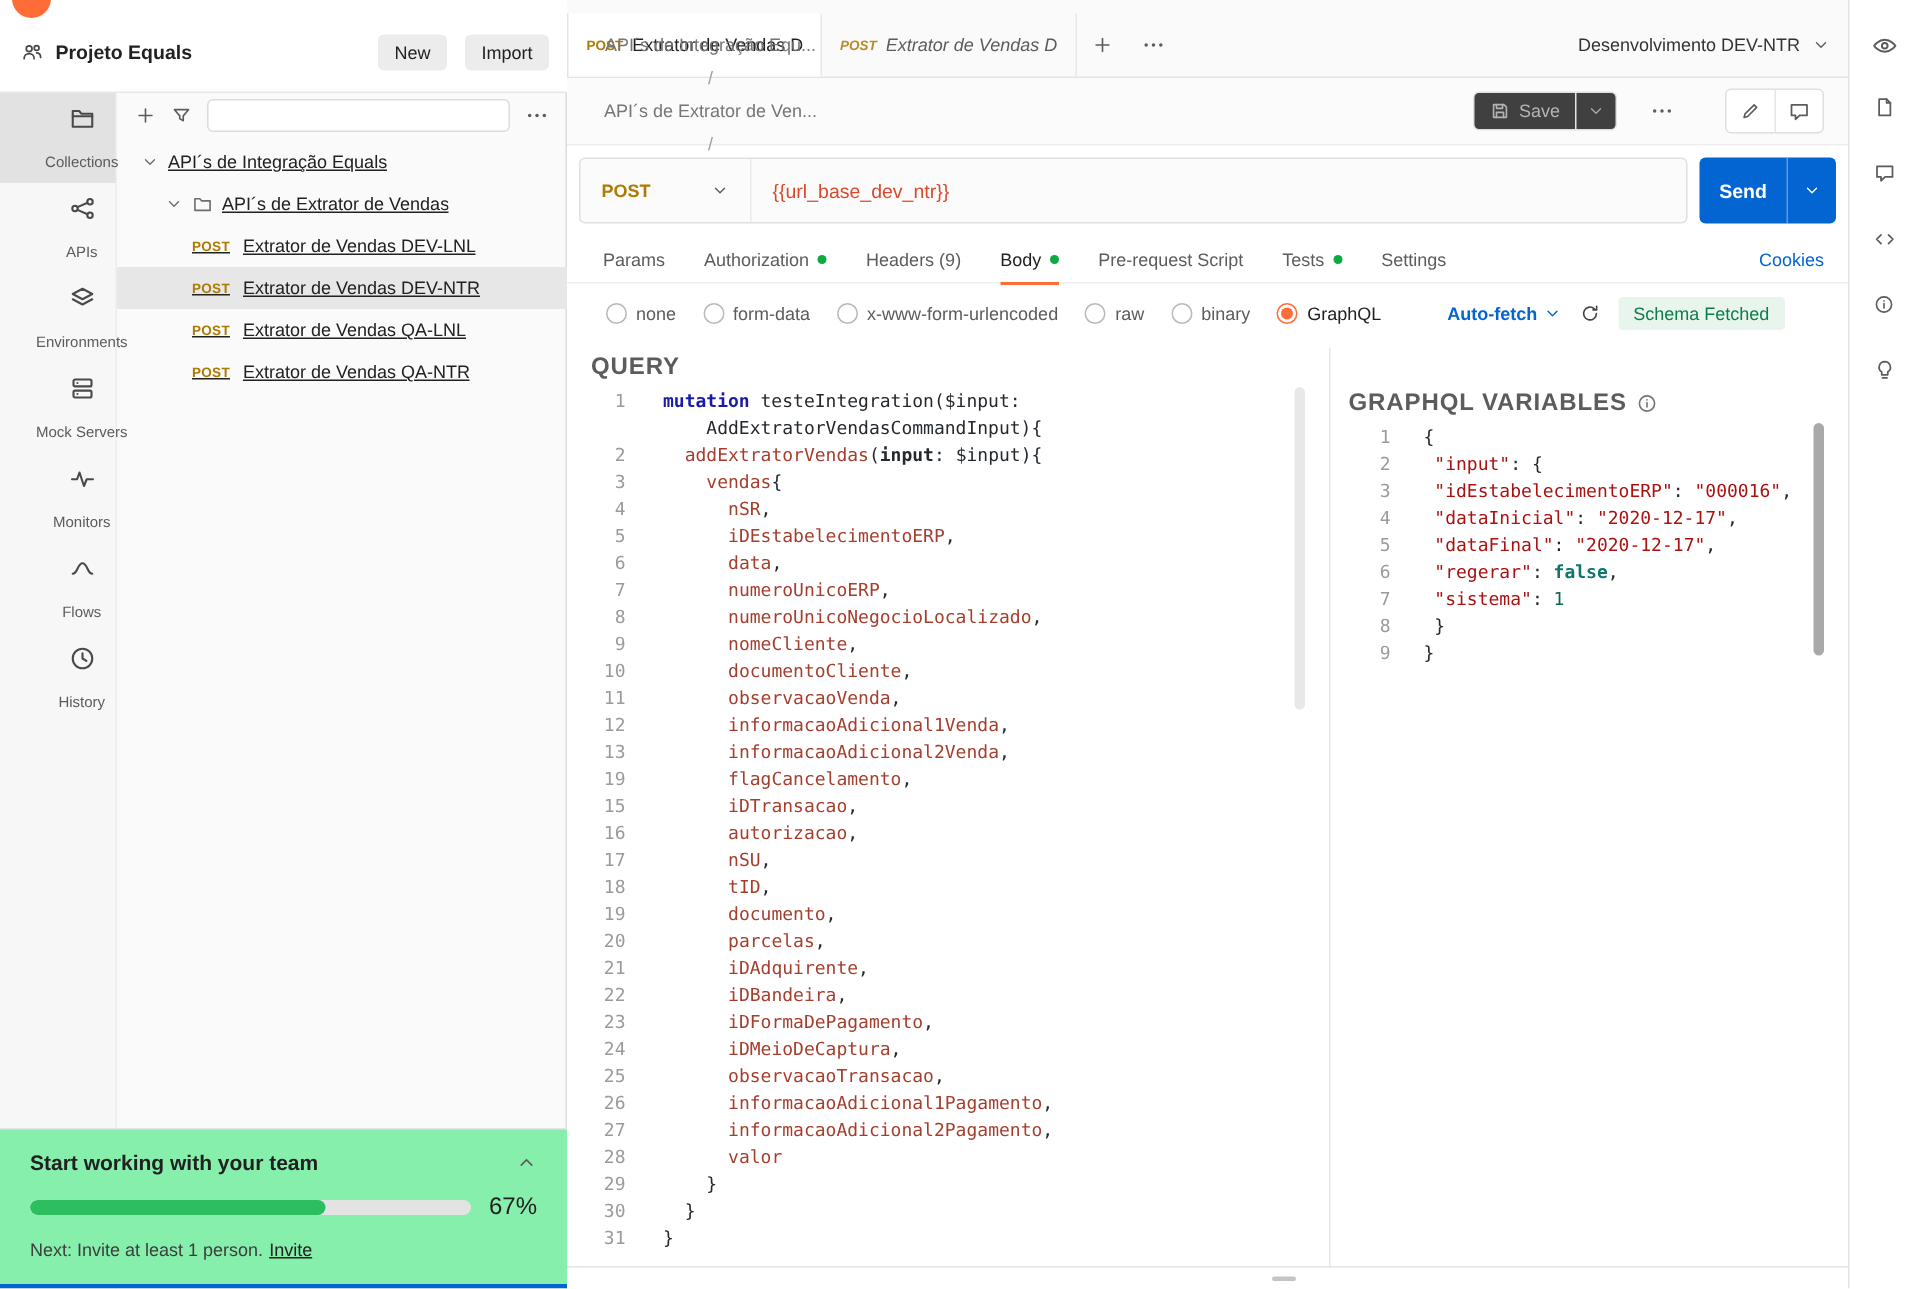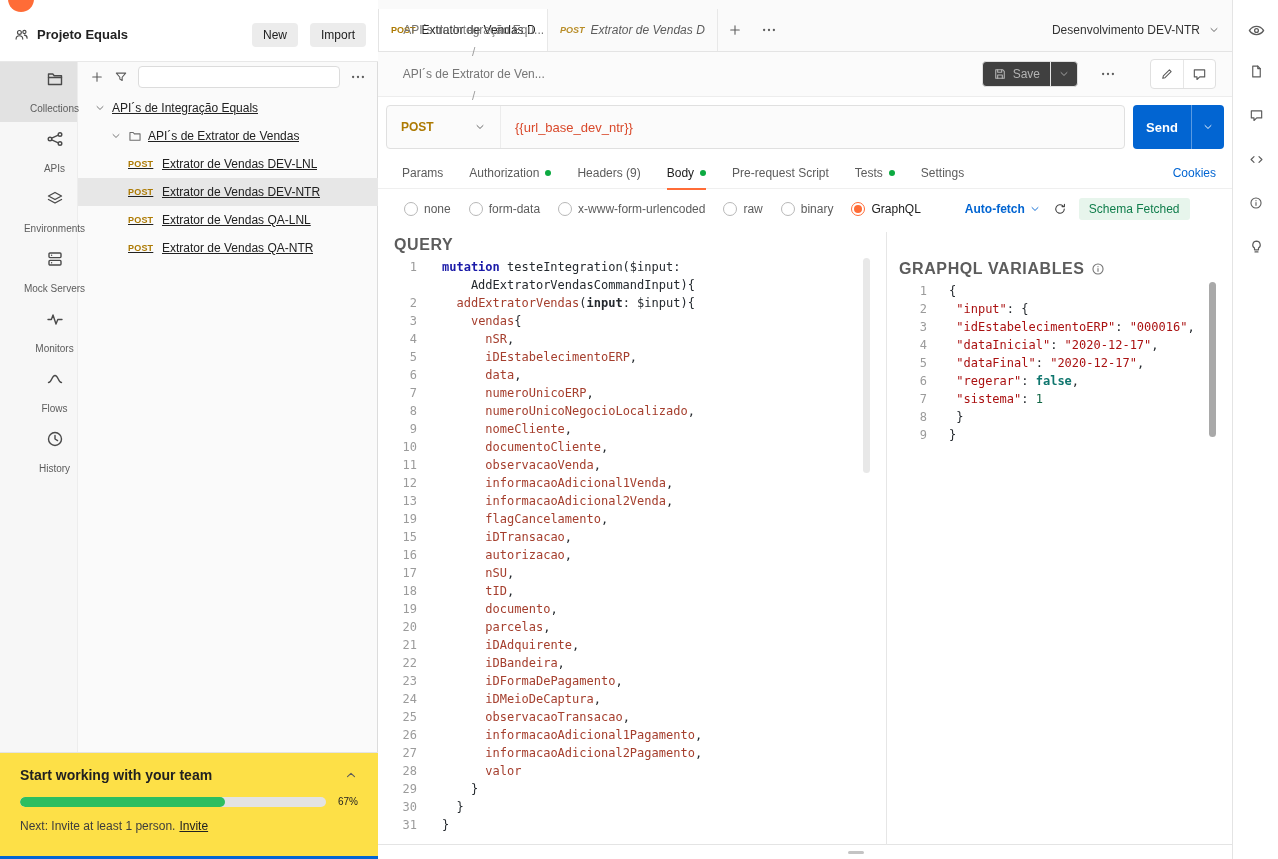--- a/index.html
+++ b/index.html
@@ -27,28 +27,28 @@
   .tree-row{height:28px;display:flex;align-items:center;gap:6px;cursor:pointer;}
   .tree-row.root{padding-left:16px;}
   .tree-row.folder{padding-left:32px;}
   .tree-row.req{padding-left:50px;}
   .tree-row.selected{background:#e7e7e7;}
   .tree-chev{color:#6e6e6e;display:flex;}
   .folder-ic{color:#6e6e6e;display:flex;}
   .tree-label{font-size:12px;white-space:nowrap;overflow:hidden;}
   .method-label{font-size:9px;font-weight:700;color:#ad7a03;letter-spacing:.2px;width:28px;flex-shrink:0;}
 
-  .team-card{position:absolute;left:0;bottom:3px;width:378px;height:104px;background:#fde047;border-top:1px solid #e4e4e4;padding:14px 20px 0 20px;}
+  .team-card{position:absolute;left:0;bottom:3px;width:378px;height:104px;background:#86efac;border-top:1px solid #e4e4e4;padding:14px 20px 0 20px;}
   .team-head{display:flex;align-items:center;justify-content:space-between;}
   .team-title{font-size:14px;font-weight:700;}
   .team-collapse{color:#5c5c5c;display:flex;cursor:pointer;}
   .progress-row{display:flex;align-items:center;gap:12px;margin-top:13px;}
   .progress-track{flex:1;height:10px;background:#e3e3e3;border-radius:6px;overflow:hidden;}
   .progress-fill{height:100%;background:#2dbe60;border-radius:6px;}
-  .team-pct{font-size:10px;color:#212121;}
+  .team-pct{font-size:16px;color:#212121;}
   .team-next{margin-top:12px;font-size:12px;color:#3d3d3d;}
   .invite-link{color:#212121;text-decoration:underline;margin-left:4px;cursor:pointer;}
   .left-bottom-bar{position:absolute;left:0;bottom:0;width:378px;height:3px;background:#0265d2;}
 
   
   .main{position:absolute;left:378px;top:0;width:854px;height:859px;background:#fff;}
   .tabstrip{position:absolute;left:0;top:0;width:854px;height:52px;background:#fafafa;border-bottom:1px solid #e4e4e4;display:flex;align-items:flex-end;}
   .tab{width:170px;height:42px;display:flex;align-items:center;gap:6px;padding:0 12px;border-right:1px solid #e8e8e8;cursor:pointer;overflow:hidden;}
   .tab.active{background:#fff;border-left:1px solid #e4e4e4;}
   .tab-method{font-size:9px;font-weight:700;color:#ad7a03;flex-shrink:0;}

